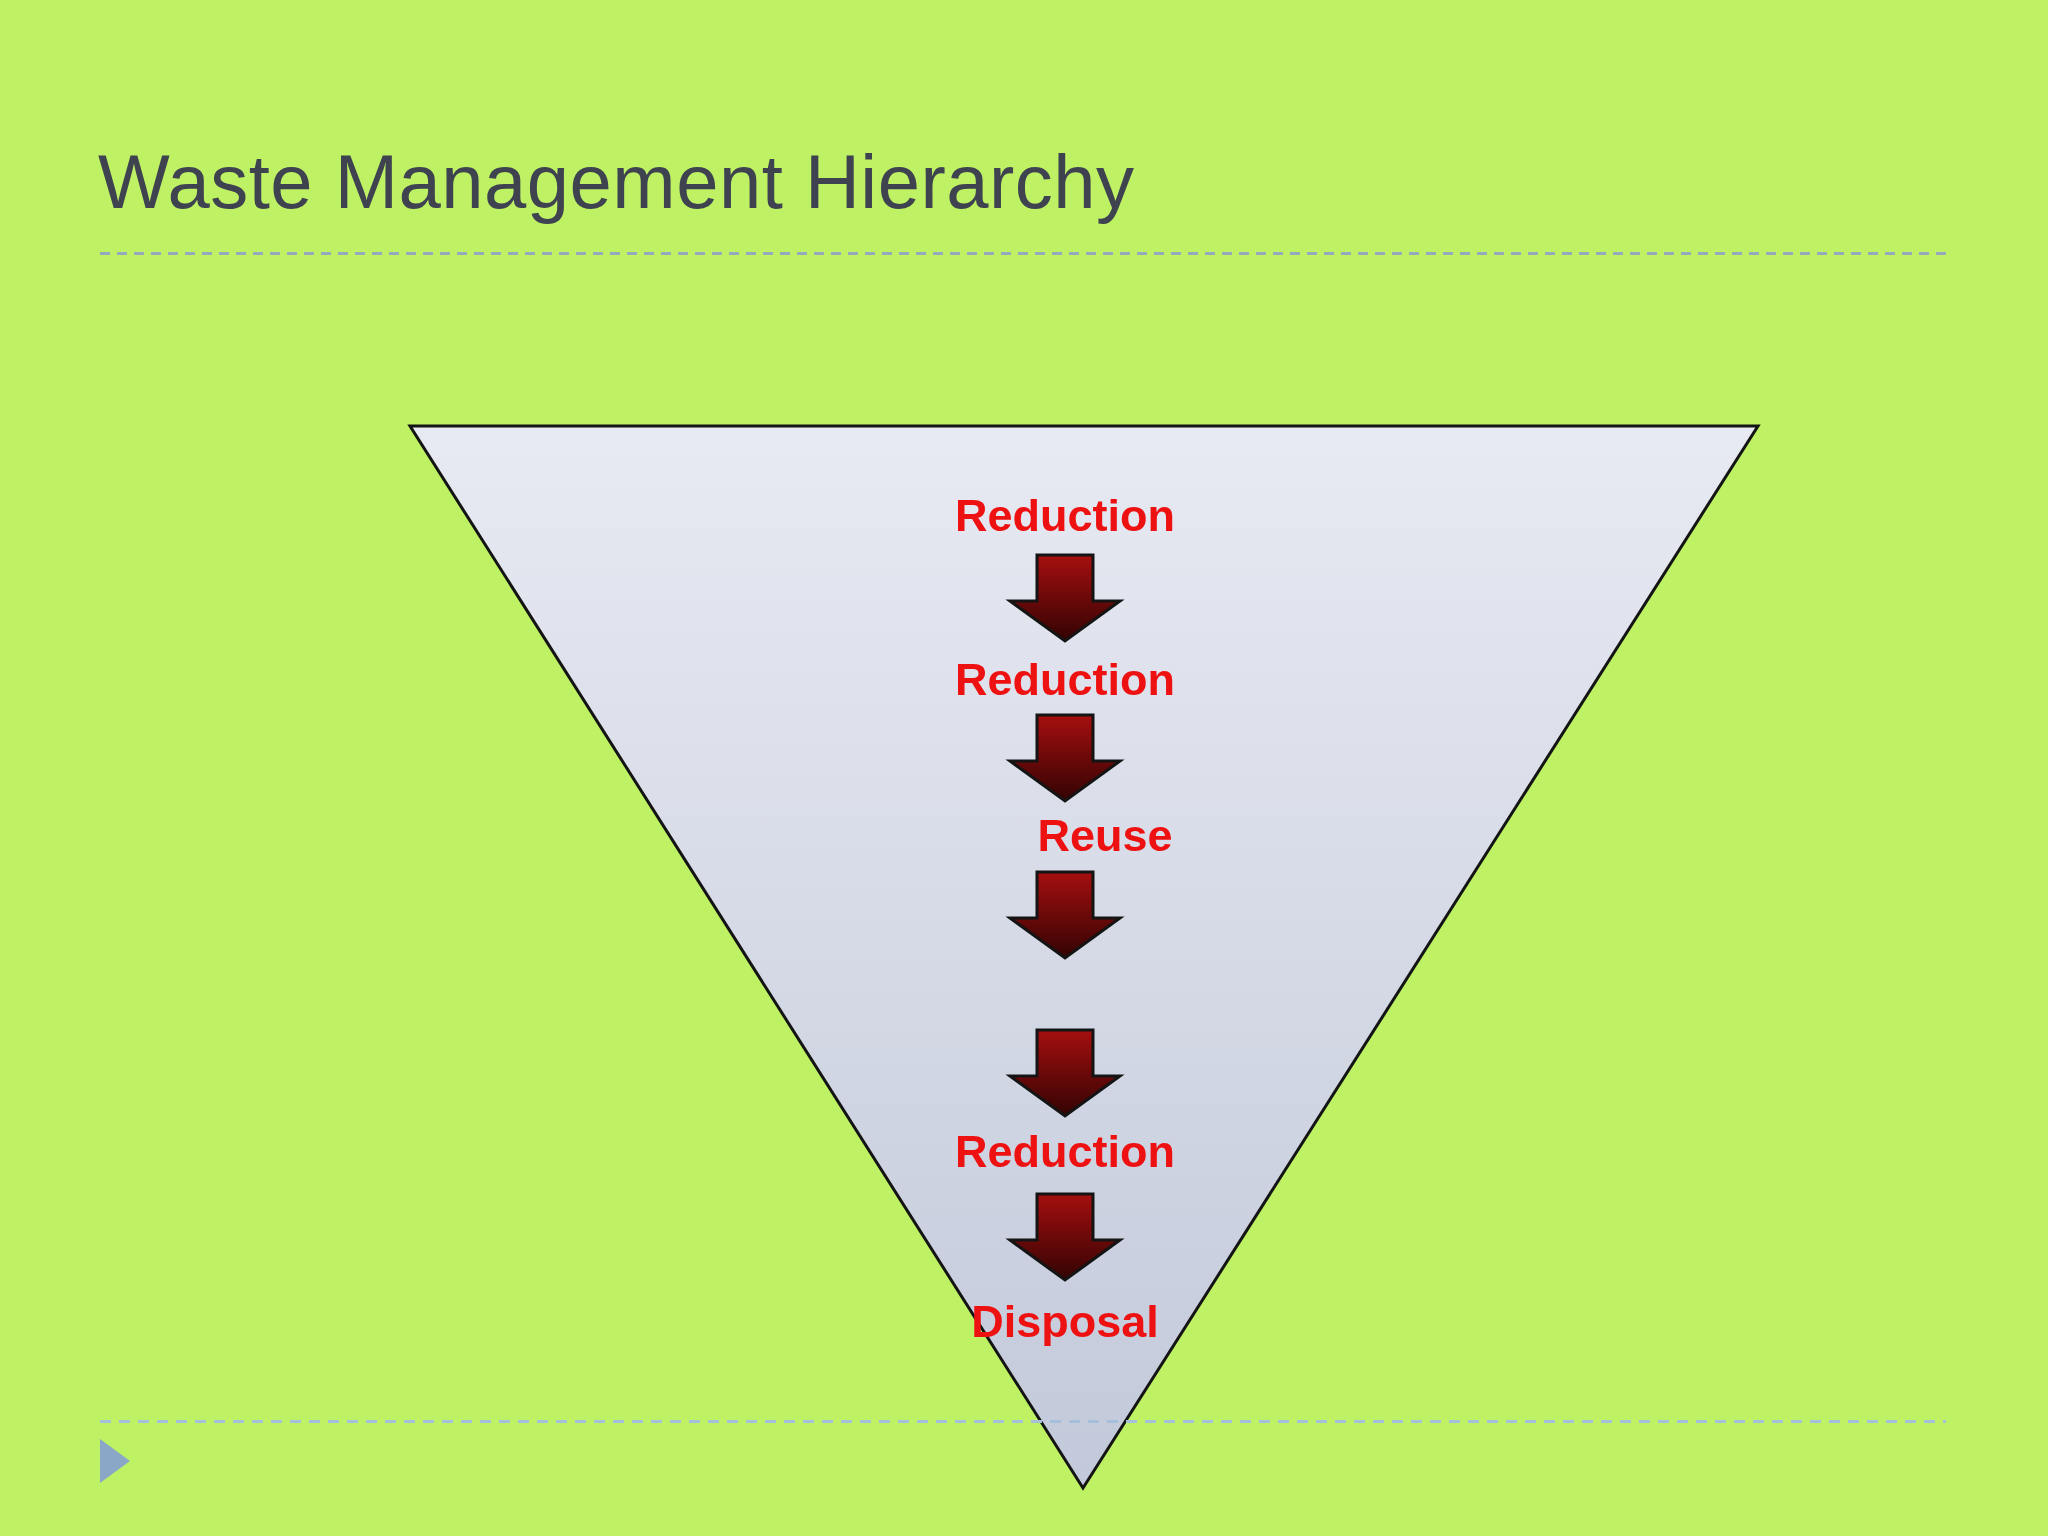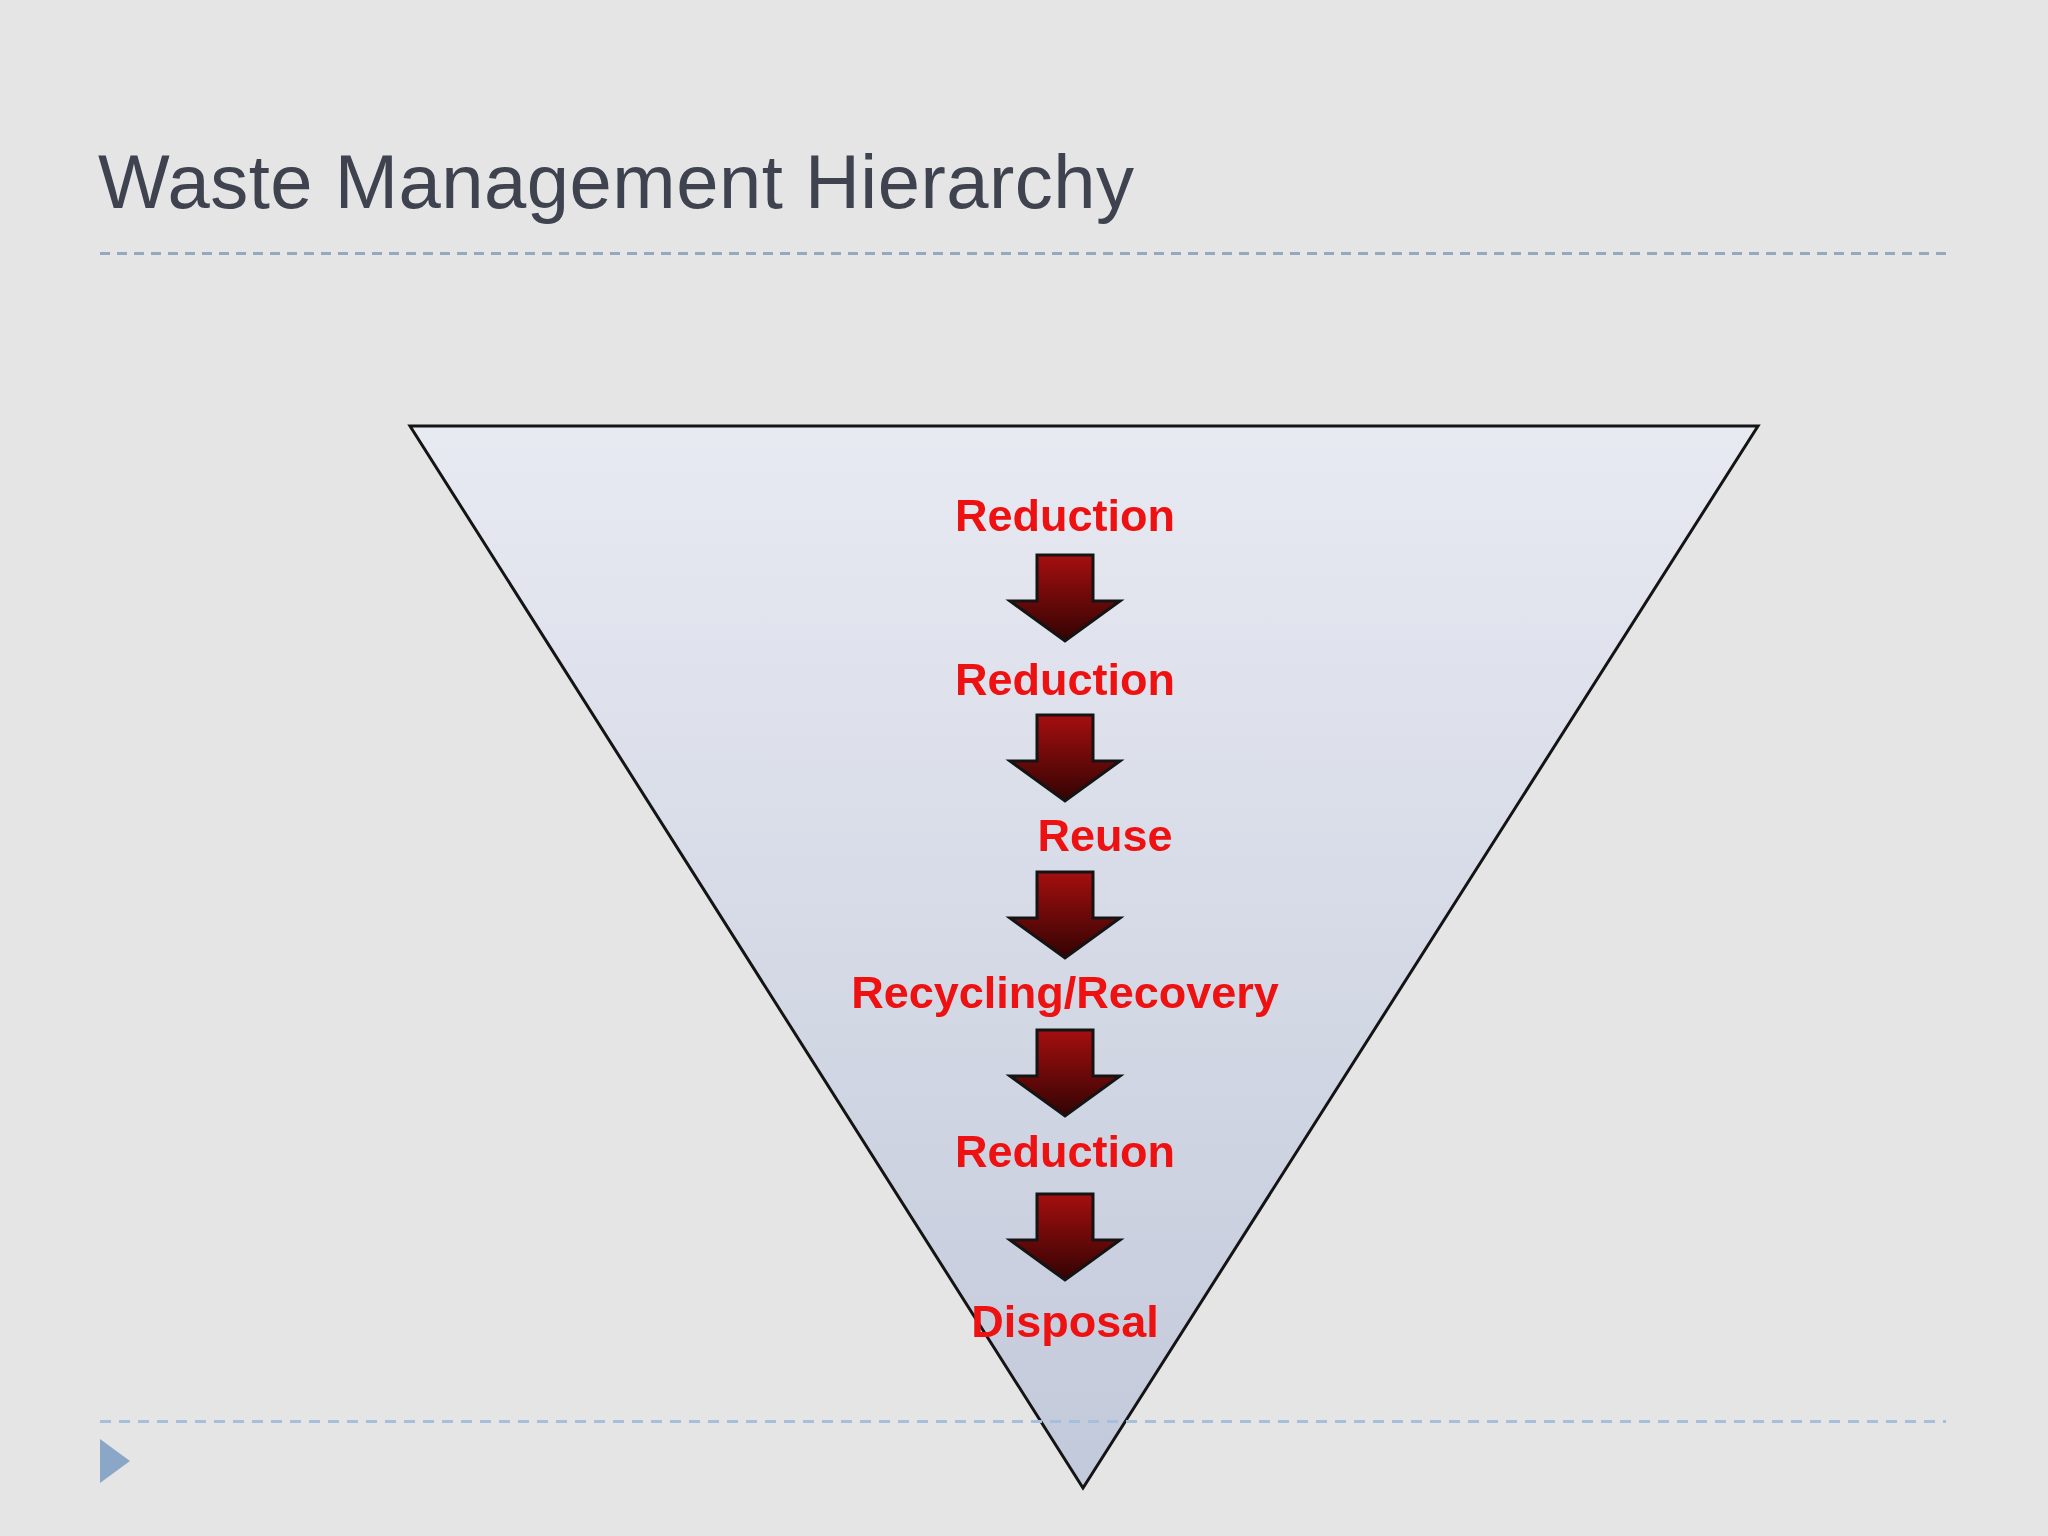--- a/index.html
+++ b/index.html
@@ -1,19 +1,19 @@
 <!DOCTYPE html>
 <html><head>
 <meta charset="utf-8">
 <style>
   html,body{margin:0;padding:0;background:#ffffff;}
   .slide{
     position:relative;
     width:2048px;height:1536px;
-    background:#e5e5e5;
+    background:#bef264;
     overflow:hidden;
     font-family:"Liberation Sans", sans-serif;
   }
   .title{
     position:absolute;
     left:98px;top:138px;
     margin:0;
     font-size:76px;
     font-weight:400;
     letter-spacing:0.5px;
@@ -89,21 +89,20 @@
         <path d="M 1037 872 H 1093 V 918 H 1120 L 1065 958 L 1010 918 H 1037 Z" fill="url(#arrowGrad)" stroke="#141414" stroke-width="3"></path>
         <path d="M 1037 1030 H 1093 V 1076 H 1120 L 1065 1116 L 1010 1076 H 1037 Z" fill="url(#arrowGrad)" stroke="#141414" stroke-width="3"></path>
         <path d="M 1037 1194 H 1093 V 1240 H 1120 L 1065 1280 L 1010 1240 H 1037 Z" fill="url(#arrowGrad)" stroke="#141414" stroke-width="3"></path>
       </g>
   </svg>
 
   <div class="funnel-labels" id="funnel-labels">
       <div class="level-label" style="top: 516px;">Reduction</div>
       <div class="level-label" style="top: 680px;">Reduction</div>
       <div class="level-label" style="top: 836px; margin-left: 40px;">Reuse</div>
-      <div class="level-label" style="top: 993px;">Recycling/Recovery</div>
       <div class="level-label" style="top: 1152px;">Reduction</div>
       <div class="level-label" style="top: 1322px; text-align: right;">Disposal</div>
     </div>
 
   <div class="divider divider-bottom"></div>
 
   <div class="play-icon"></div>
 
 </div>
 

